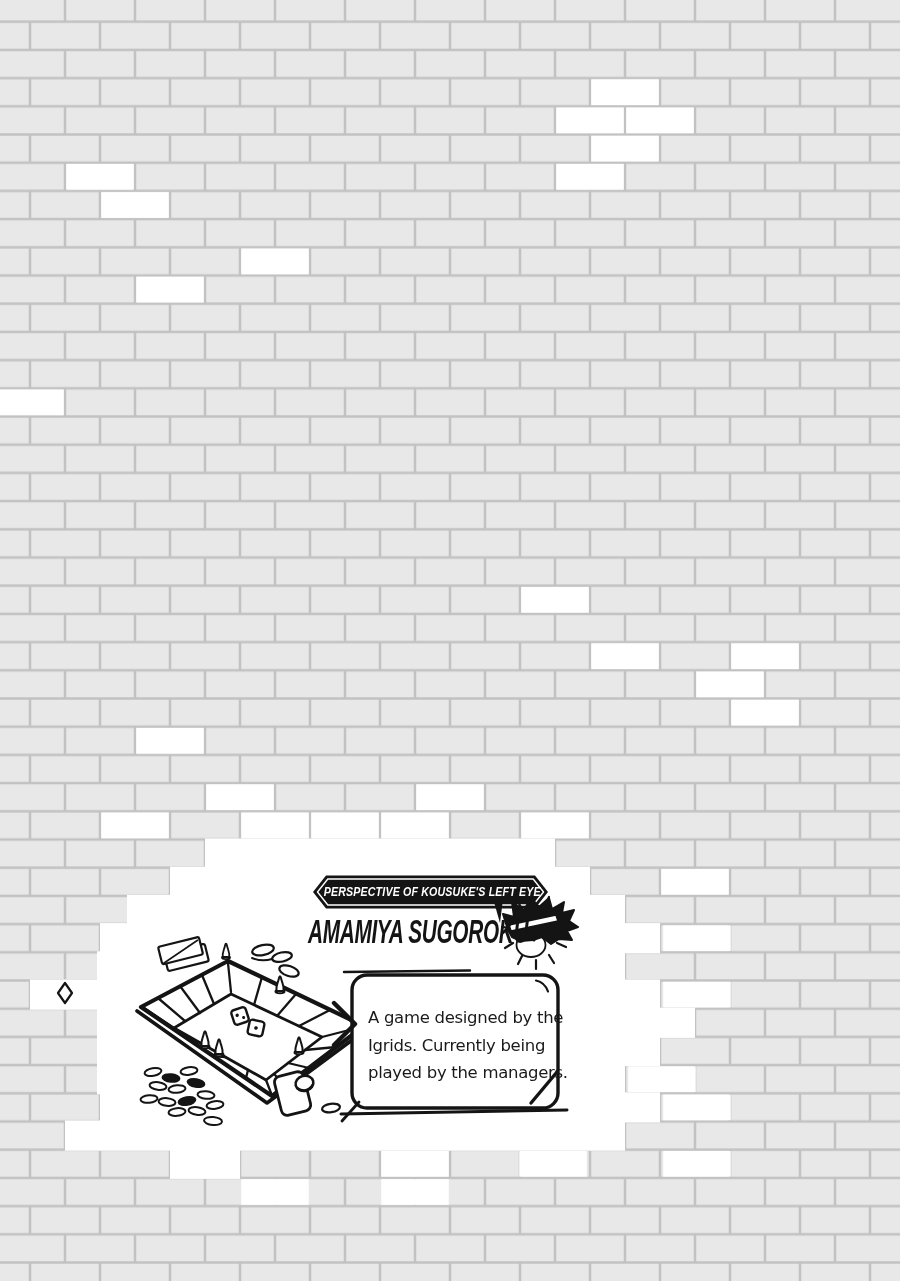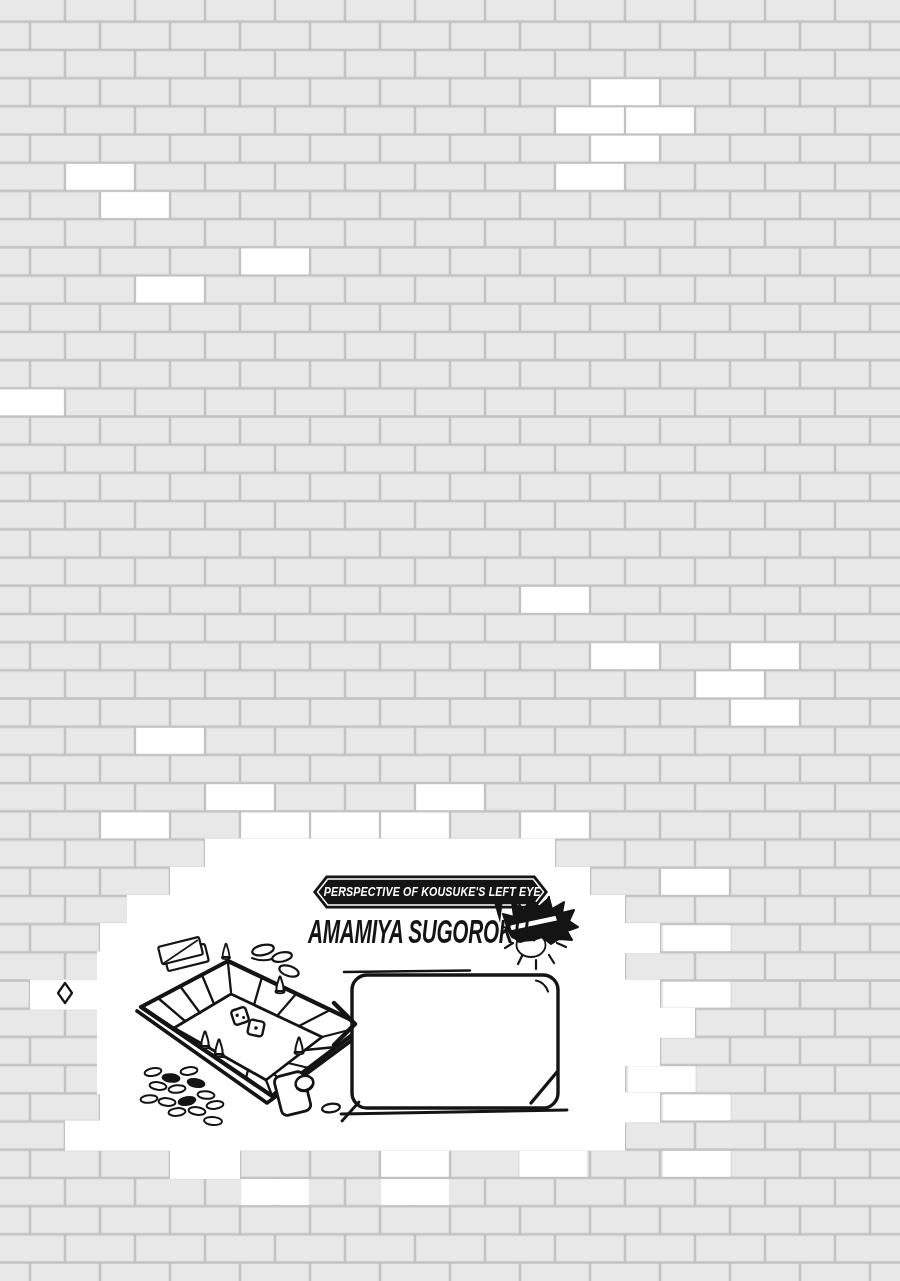--- a/index.html
+++ b/index.html
@@ -227,14 +227,19 @@
       <path d="M536,980.5 q9,2 12,11" stroke-width="2.2"></path>
       <path d="M341,1114 L567,1110" stroke-width="3"></path>
       <path d="M531,1103 L557,1072" stroke-width="3.4"></path>
       <path d="M342,1121 L359,1102" stroke-width="2.8"></path>
       <path d="M334,1003 L355,1024 L334,1045" stroke-width="4.4"></path>
     </g>
   </svg>
 
   <div class="txt banner-label">PERSPECTIVE OF KOUSUKE'S LEFT EYE</div>
   <div class="txt page-title">AMAMIYA SUGOROKU</div>
+  <div class="txt infobox-text">
+    <div>A game designed by the</div>
+    <div>Igrids. Currently being</div>
+    <div>played by the managers.</div>
+  </div>
 
 </div>
 
 </body></html>

